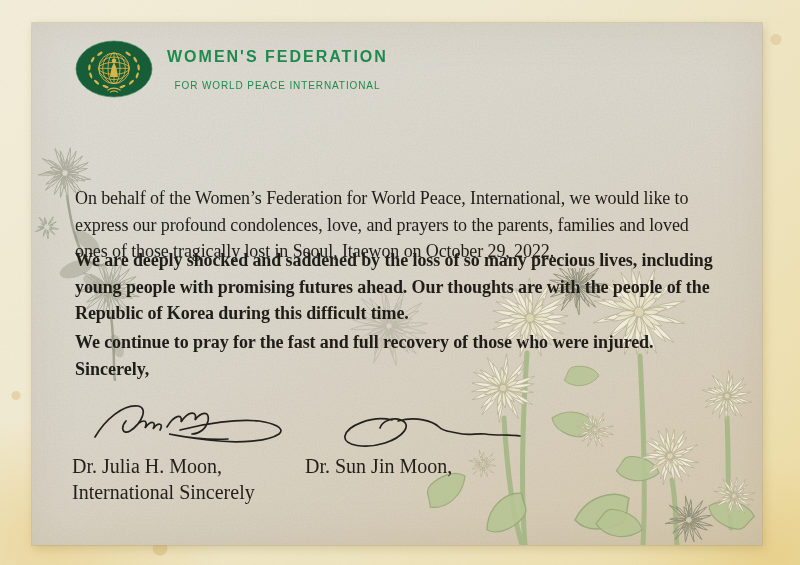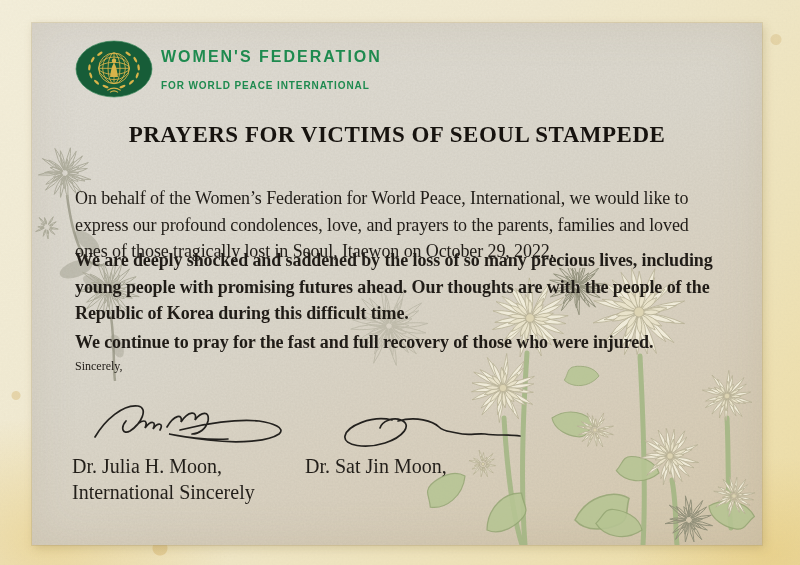--- a/index.html
+++ b/index.html
@@ -15,41 +15,41 @@
       radial-gradient(circle at 97% 7%, rgba(205,170,100,.30) 0 5px, transparent 6px),
       linear-gradient(135deg,#f4efdb 0%,#f1ead1 40%,#efe4bc 72%,#eedda4 100%);
   }
   .grain{position:absolute;left:0;top:0;pointer-events:none;}
   .certificate{
     position:absolute;left:32px;top:23px;width:730px;height:522px;
     background:linear-gradient(155deg,#e1ded7 0%,#dcd8cd 45%,#dad1bf 72%,#d7c9ad 100%);
     box-shadow:0 0 0 1px rgba(170,150,110,.28), 2px 3px 9px rgba(140,118,70,.28),
                inset 0 0 46px rgba(158,138,98,.16);
   }
-  .logo-row{position:absolute;left:42px;top:17px;display:flex;align-items:center;gap:7px;z-index:4;}
+  .logo-row{position:absolute;left:42px;top:17px;display:flex;align-items:center;gap:13px;z-index:4;text-align:center;}
   .emblem{width:80px;height:58px;display:block;}
   .org-name{
     font-family:"Liberation Sans",sans-serif;font-weight:bold;font-size:16px;
     letter-spacing:2px;color:#1e8a4f;white-space:nowrap;
   }
   .org-subtitle{
-    font-family:"Liberation Sans",sans-serif;font-weight:bold;font-size:10px;
+    font-family:"Liberation Sans",sans-serif;font-weight:normal;font-size:10px;
     letter-spacing:0.9px;color:#1e8a4f;margin-top:14px;white-space:nowrap;
   }
   .doc-title{
     position:absolute;left:0;top:99px;width:100%;text-align:center;z-index:4;
     font-weight:bold;font-size:23px;letter-spacing:.5px;color:#17130f;
   }
   .para{
     position:absolute;left:43px;width:668px;margin:0;z-index:4;
     font-size:18px;line-height:26.5px;color:#201c17;white-space:pre-line;
     letter-spacing:-0.1px;
   }
   #para-1{top:130px;margin-top:32px;} #para-2{top:224px;font-weight:bold;} #para-3{top:306px;font-weight:bold;}
-  .closing{position:absolute;left:43px;top:336px;font-size:12px;color:#201c17;z-index:4;}
+  .closing{position:absolute;left:43px;top:336px;font-size:18px;color:#201c17;z-index:4;font-weight:bold;}
   .signature{position:absolute;z-index:5;}
   #signature-1{left:56px;top:366px;}
   #signature-2{left:302px;top:381px;}
   .signatory{position:absolute;text-align:left;z-index:4;font-size:20px;line-height:26px;color:#221e19;}
   #signatory-1{left:40px;top:430px;width:220px;}
   #signatory-2{left:273px;top:430px;width:255px;}
   .flower{position:absolute;pointer-events:none;}
   #flower-left{left:-3px;top:118px;width:126px;height:240px;opacity:.55;z-index:1;}
   #flower-mid{left:295px;top:255px;width:130px;height:110px;opacity:.30;z-index:1;}
   #flower-right{left:395px;top:245px;width:335px;height:277px;opacity:.88;z-index:2;}
@@ -587,21 +587,20 @@
           <path d="M50,75 C56,71 64,71 70,75"></path>
           <path d="M54,78 C58,75 62,75 66,78"></path>
         </g>
       </svg>
       <div>
         <div class="org-name">WOMEN'S FEDERATION</div>
         <div class="org-subtitle">FOR WORLD PEACE INTERNATIONAL</div>
       </div>
     </div>
 
-    <div class="doc-title">PRAYERS FOR VICTIMS OF SEOUL STAMPEDE</div>
 
     <p id="para-1" class="para">On behalf of the Women’s Federation for World Peace, International, we would like to
 express our profound condolences, love, and prayers to the parents, families and loved
 ones of those tragically lost in Seoul, Itaewon on October 29, 2022.</p>
     <p id="para-2" class="para">We are deeply shocked and saddened by the loss of so many precious lives, including
 young people with promising futures ahead. Our thoughts are with the people of the
 Republic of Korea during this difficult time.</p>
     <p id="para-3" class="para">We continue to pray for the fast and full recovery of those who were injured.</p>
 
     <div class="closing">Sincerely,</div>
@@ -611,17 +610,17 @@
     </svg>
     <svg id="signature-2" class="signature" width="195" height="50" viewBox="0 0 195 50" aria-hidden="true">
       <path d="M58,16 C38,11 13,22 11,32 C9,42 32,45 51,39 C69,33 79,21 67,16 C59,13 48,17 46,24 M64,17 C82,12 99,17 105,23 C110,28 116,27 123,29 C134,32 142,29 151,30 C164,32 175,30 186,32" fill="none" stroke="#23211e" stroke-width="1.7" stroke-linecap="round"></path>
     </svg>
 
     <div id="signatory-1" class="signatory">
       <div>Dr. Julia H. Moon,</div>
       <div>International Sincerely</div>
     </div>
     <div id="signatory-2" class="signatory">
-      <div>Dr. Sat Jin Moon,</div>
+      <div>Dr. Sun Jin Moon,</div>
     </div>
 
   </div>
 </div>
 
 </body></html>

